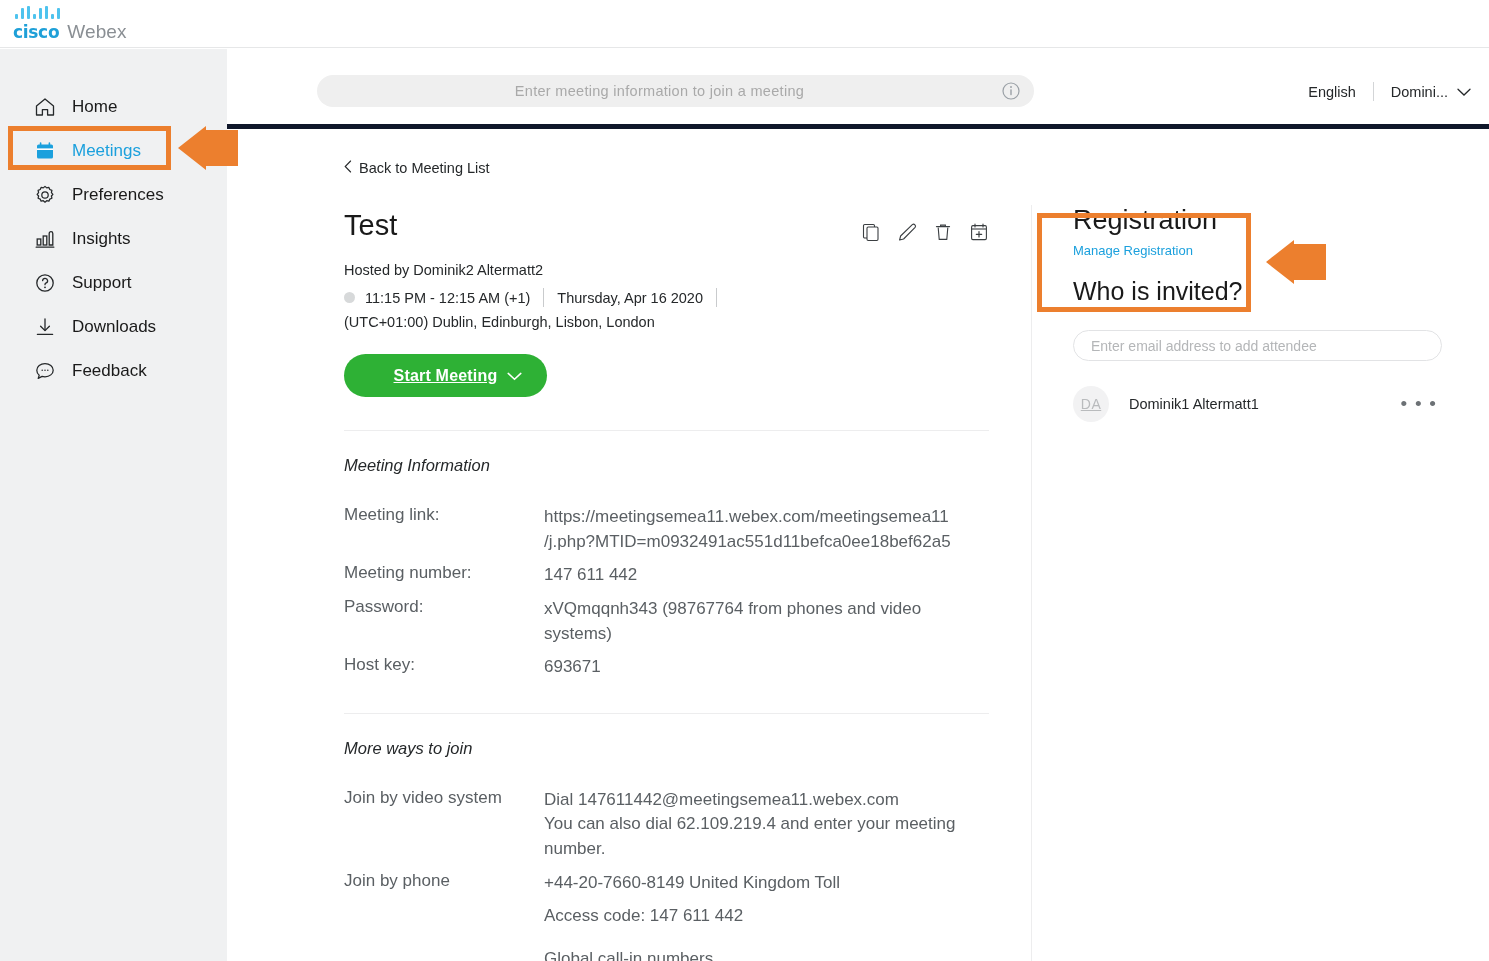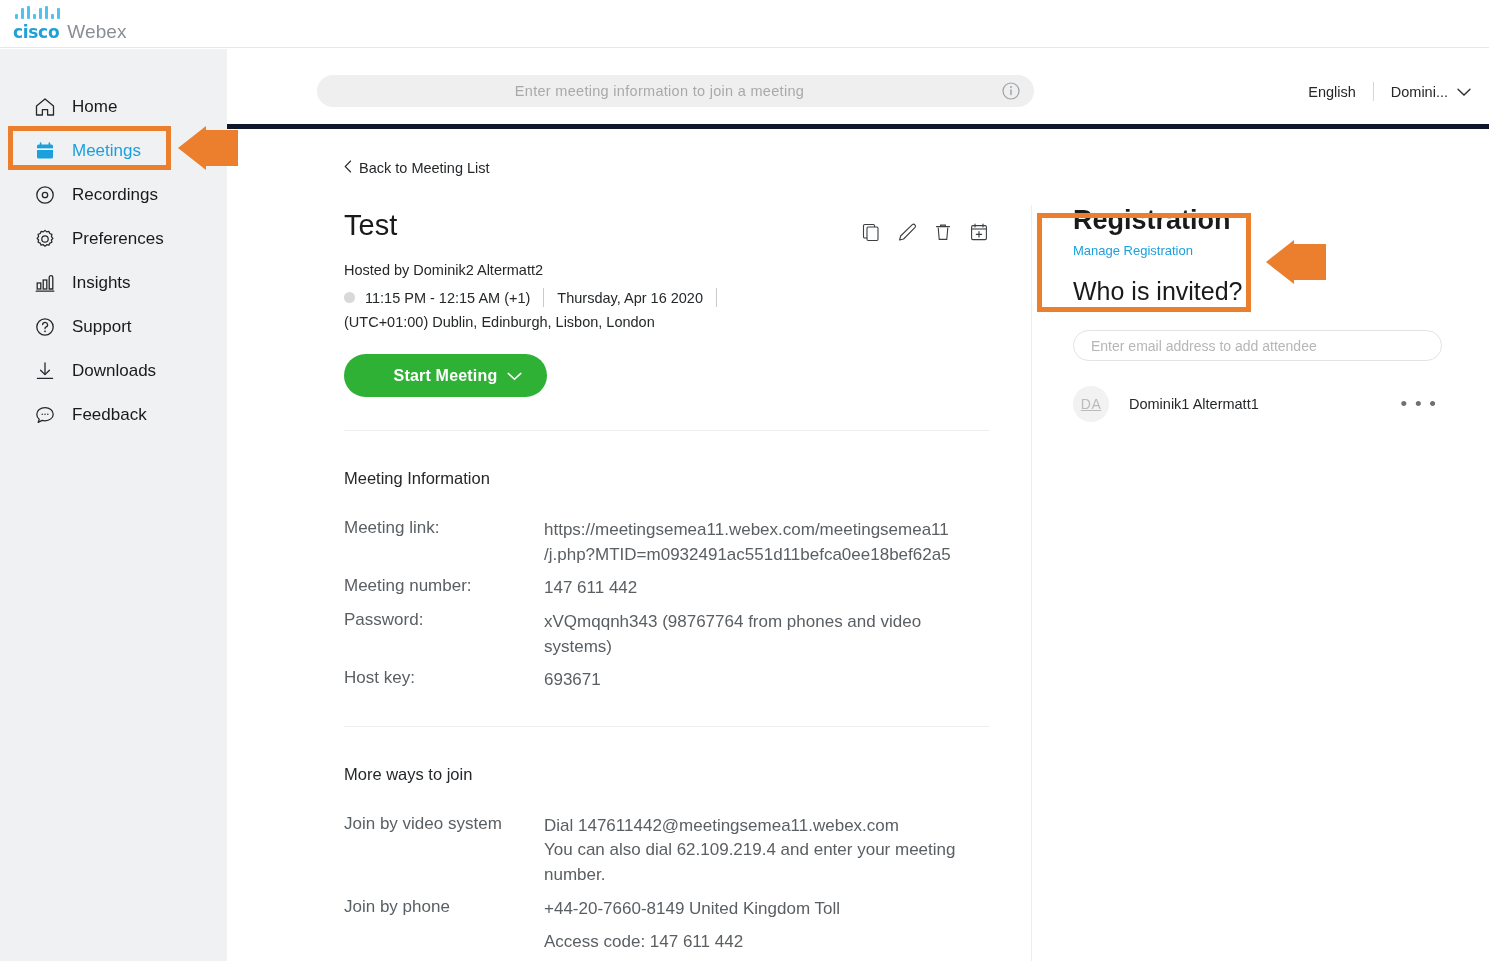--- a/index.html
+++ b/index.html
@@ -98,39 +98,39 @@
   }
   .dot { width:11px; height:11px; border-radius:50%; background:#d7d9da; margin-right:10px; flex:0 0 11px; }
   .vsep { width:1px; height:19px; background:#c9cbcd; margin:0 13px; }
   .tz { margin-top:7px; font-size:14.5px; color:#25282a; }
 
   .startbtn {
     margin-top:24px; width:203px; height:43px; background:#2eb135; border:none; border-radius:22px;
     color:#fff; font-size:16px; font-family:"Liberation Sans", sans-serif;
     display:flex; align-items:center; justify-content:center; gap:0; cursor:pointer; position:relative;
   }
-  .startbtn .btxt { font-weight:bold; letter-spacing:0.2px; }
+  .startbtn .btxt { font-weight:bold; letter-spacing:0.2px;text-decoration:underline; }
   .startbtn .bchev { position:absolute; right:25px; top:50%; transform:translateY(-50%); }
 
   .divider { height:1px; background:#ededee; margin-top:33px; }
 
-  .sec-title { margin-top:38px; font-size:16.5px; color:#25282a; }
+  .sec-title { margin-top:25px; font-size:16.5px; color:#25282a;font-style:italic; }
   .kv { margin-top:30px; }
   .kv-row { display:flex; align-items:flex-start; margin-bottom:9px; font-size:17px; }
   .kv-row .k { width:200px; flex:0 0 200px; color:#5a5f63; }
   .kv-row .v { color:#5a5f63; line-height:1.45; }
   .kv-row .v .l2 { display:block; }
   .link { color:#1ba0dd; cursor:pointer; }
 
   
   .rpanel {
     position:absolute; left:795px; top:75px; width:430px; height:756px;
     border-left:1px solid #ededee; padding-left:41px;
   }
-  .reg-h { font-size:27px; color:#1a1a1a; font-weight:700; line-height:1.15; }
+  .reg-h { font-size:27px; color:#1a1a1a; font-weight:400; line-height:1.15; }
   .reg-link { margin-top:7px; font-size:13px; color:#1ba0dd; cursor:pointer; }
   .invited-h { margin-top:19px; font-size:25px; color:#1a1a1a; font-weight:400; }
   .email-input {
     margin-top:24px; width:369px; height:31px; border:1px solid #e2e3e5; border-radius:16px;
     background:#fff; padding:0 17px; font-size:14px; color:#25282a;
     font-family:"Liberation Sans", sans-serif; outline:none;
   }
   .email-input::placeholder { color:#b4b6b8; }
   .attendee { margin-top:25px; display:flex; align-items:center; width:369px; }
   .avatar {
@@ -184,29 +184,20 @@
               <rect x="3" y="4.5" width="16" height="14" rx="1.6" fill="#1ba0dd"></rect>
               <rect x="3" y="8.4" width="16" height="1.6" fill="#ffffff"></rect>
               <path d="M6.6 3 V6 M15.4 3 V6" stroke="#1ba0dd" stroke-width="1.6" stroke-linecap="round"></path>
             </svg>
           </span>
           <span class="label">Meetings</span>
         </div>
         <div class="nav-item">
           <span class="ico">
             <svg width="22" height="22" viewBox="0 0 22 22">
-              <circle cx="11" cy="11" r="8.2" fill="none" stroke="#25282a" stroke-width="1.3"></circle>
-              <circle cx="11" cy="11" r="2.7" fill="none" stroke="#25282a" stroke-width="1.3"></circle>
-            </svg>
-          </span>
-          <span class="label">Recordings</span>
-        </div>
-        <div class="nav-item">
-          <span class="ico">
-            <svg width="22" height="22" viewBox="0 0 22 22">
               <g fill="none" stroke="#25282a" stroke-width="1.25" stroke-linejoin="round">
                 <path d="M11 2.4 l1.7 1.5 2.2-.5 .9 2.1 2.1 .9 -.5 2.2 1.5 1.7 -1.5 1.7 .5 2.2 -2.1 .9 -.9 2.1 -2.2-.5 -1.7 1.5 -1.7-1.5 -2.2 .5 -.9-2.1 -2.1-.9 .5-2.2 -1.5-1.7 1.5-1.7 -.5-2.2 2.1-.9 .9-2.1 2.2 .5 Z"></path>
                 <circle cx="11" cy="11" r="3.2"></circle>
               </g>
             </svg>
           </span>
           <span class="label">Preferences</span>
         </div>
         <div class="nav-item">
           <span class="ico">

